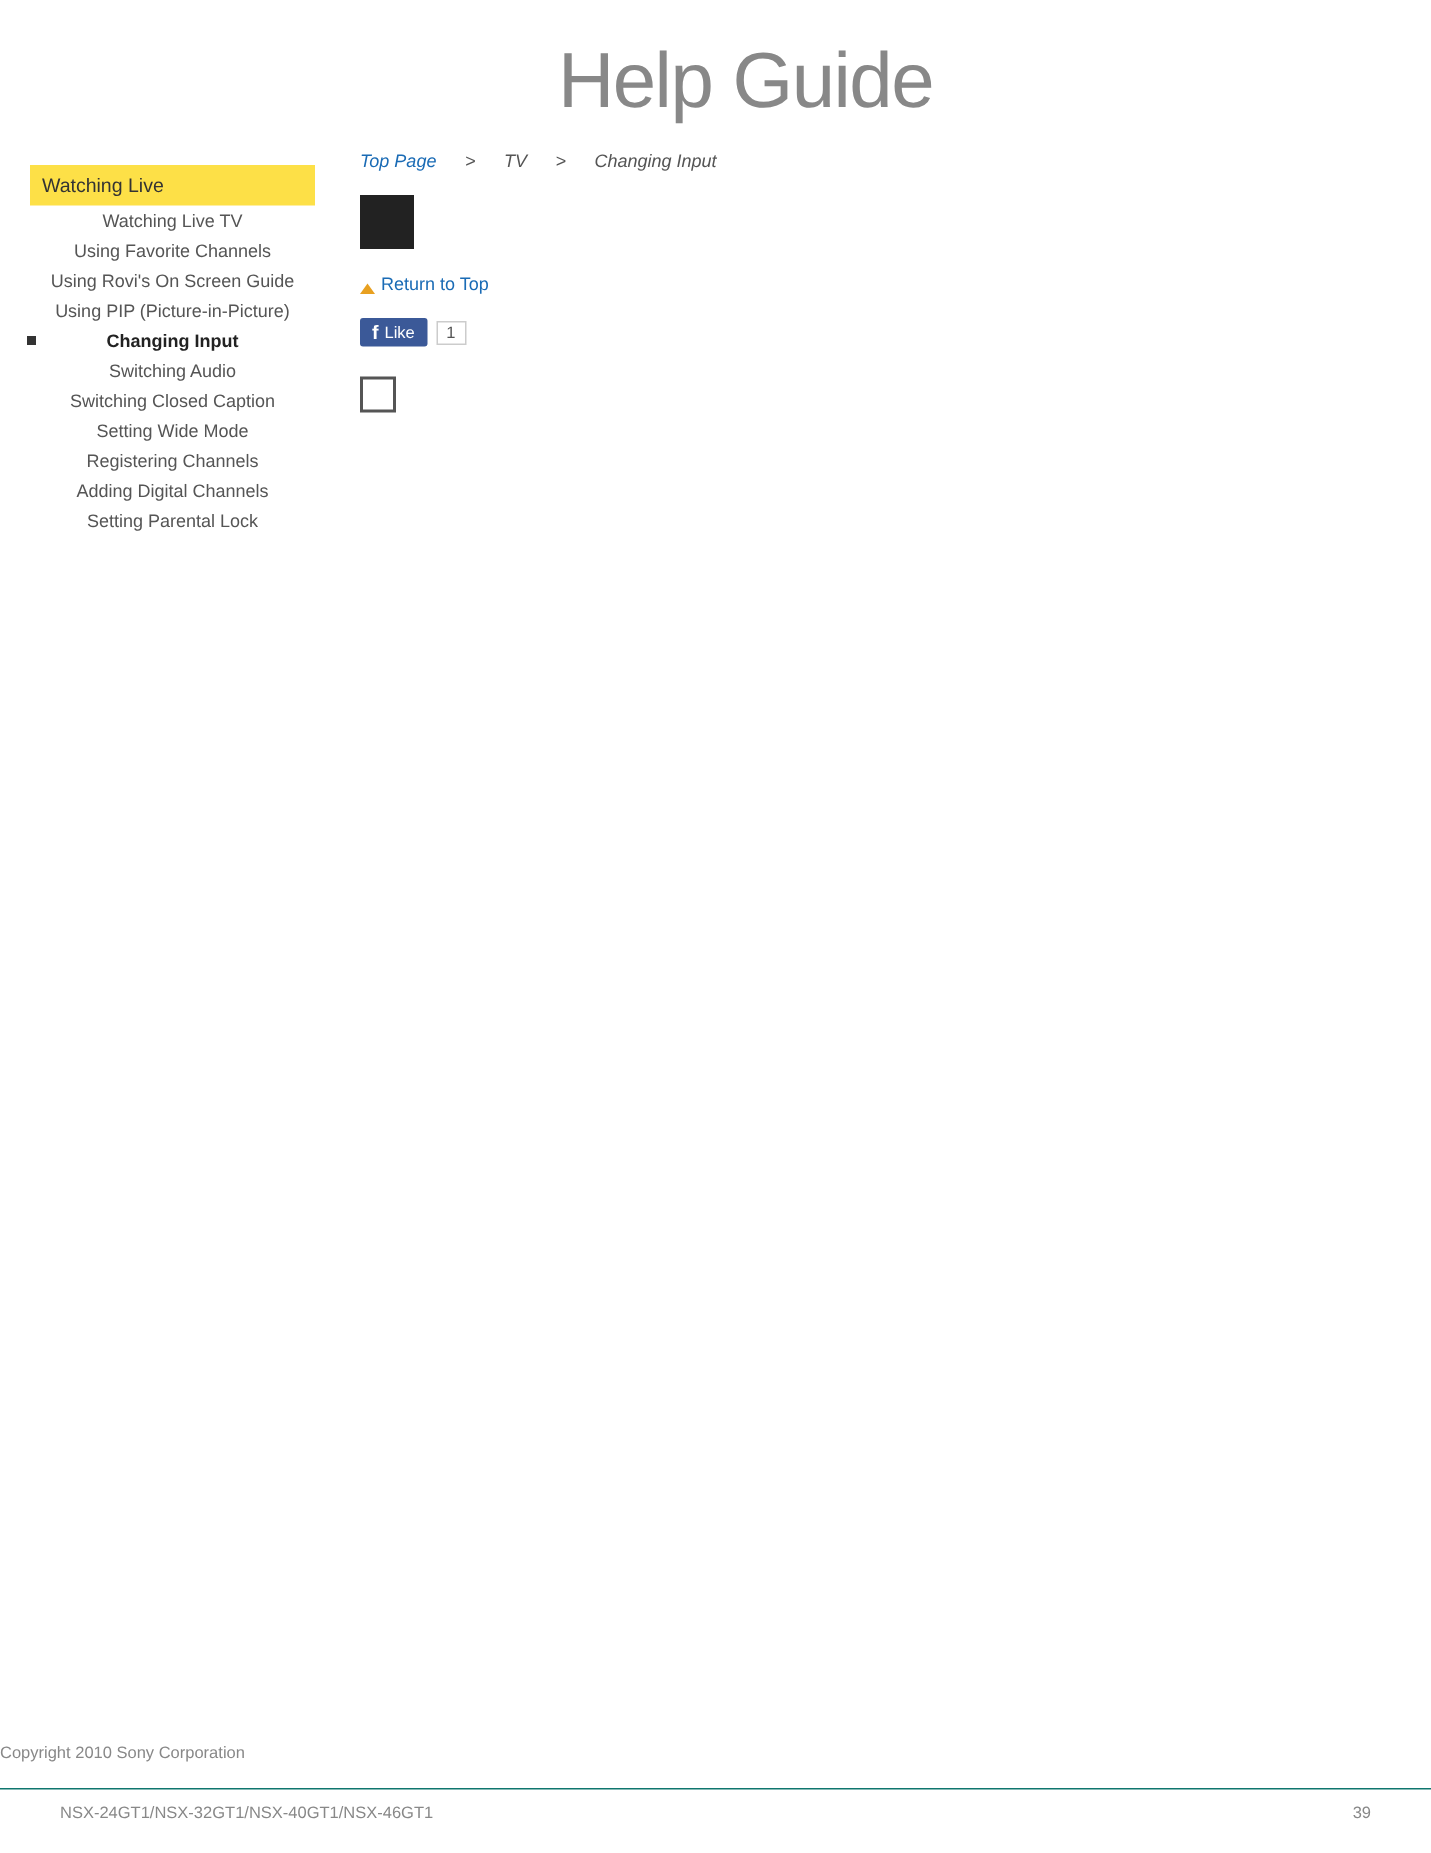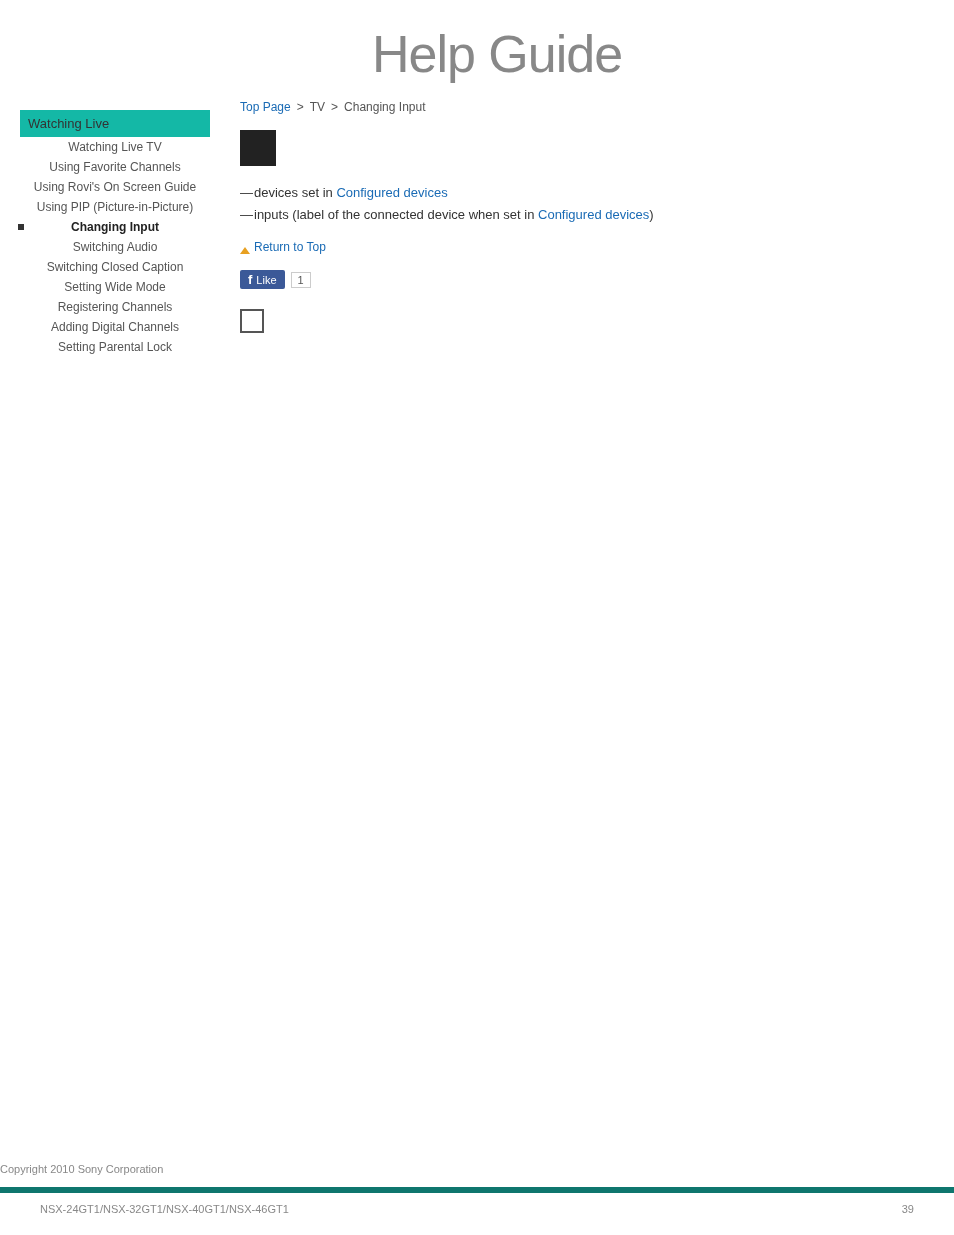--- a/index.html
+++ b/index.html
@@ -32,21 +32,21 @@
     }
 
     
     .sidebar {
       width: 210px;
       min-width: 210px;
       padding: 0 0 0 20px;
       padding-top: 10px;
     }
     .sidebar-section {
-      background: #14b8a6;
+      background: #fde047;
       padding: 6px 8px;
       margin-bottom: 0;
     }
     .sidebar-item {
       display: block;
       color: #555;
       font-size: 12px;
       line-height: 1.5;
       padding: 1px 8px;
       cursor: pointer;
@@ -76,21 +76,22 @@
       padding: 0 40px 0 30px;
     }
 
     
     .breadcrumb {
       font-size: 12px;
       color: #555;
       margin-bottom: 16px;
       display: flex;
       align-items: center;
-      gap: 6px;
+      gap: 19px;
+      font-style: italic;
     }
     .breadcrumb a {
       color: #1a6bb5;
       text-decoration: none;
     }
     .breadcrumb .sep { color: #555; }
 
     
     .page-icon-large {
       width: 36px;
@@ -206,21 +207,21 @@
       position: absolute;
       bottom: 20px;
       left: 0;
       right: 0;
       display: flex;
       justify-content: space-between;
       align-items: center;
       padding: 0 40px;
       font-size: 11px;
       color: #888;
-      border-top: 6px solid #0f766e;
+      border-top: 1px solid #0f766e;
       padding-top: 10px;
     }
   </style>
 </head>
 <body>
 
 <div class="header">
   <h1>Help Guide</h1>
 </div>
 
@@ -253,28 +254,20 @@
       <span class="sep">&gt;</span>
       <span>Changing Input</span>
     </div>
 
     
     <div class="page-icon-large"></div>
 
     
 
     
-    <ul class="bullet-list">
-      <li>
-        <span>devices set in </span><a href="#">Configured devices</a>
-      </li>
-      <li>
-        <span>inputs (label of the connected device when set in </span><a href="#">Configured devices</a><span>)</span>
-      </li>
-    </ul>
 
     
 
     
     <a href="#" class="return-to-top">
       <span class="arrow-up"></span>
       <span>Return to Top</span>
     </a>
 
     

